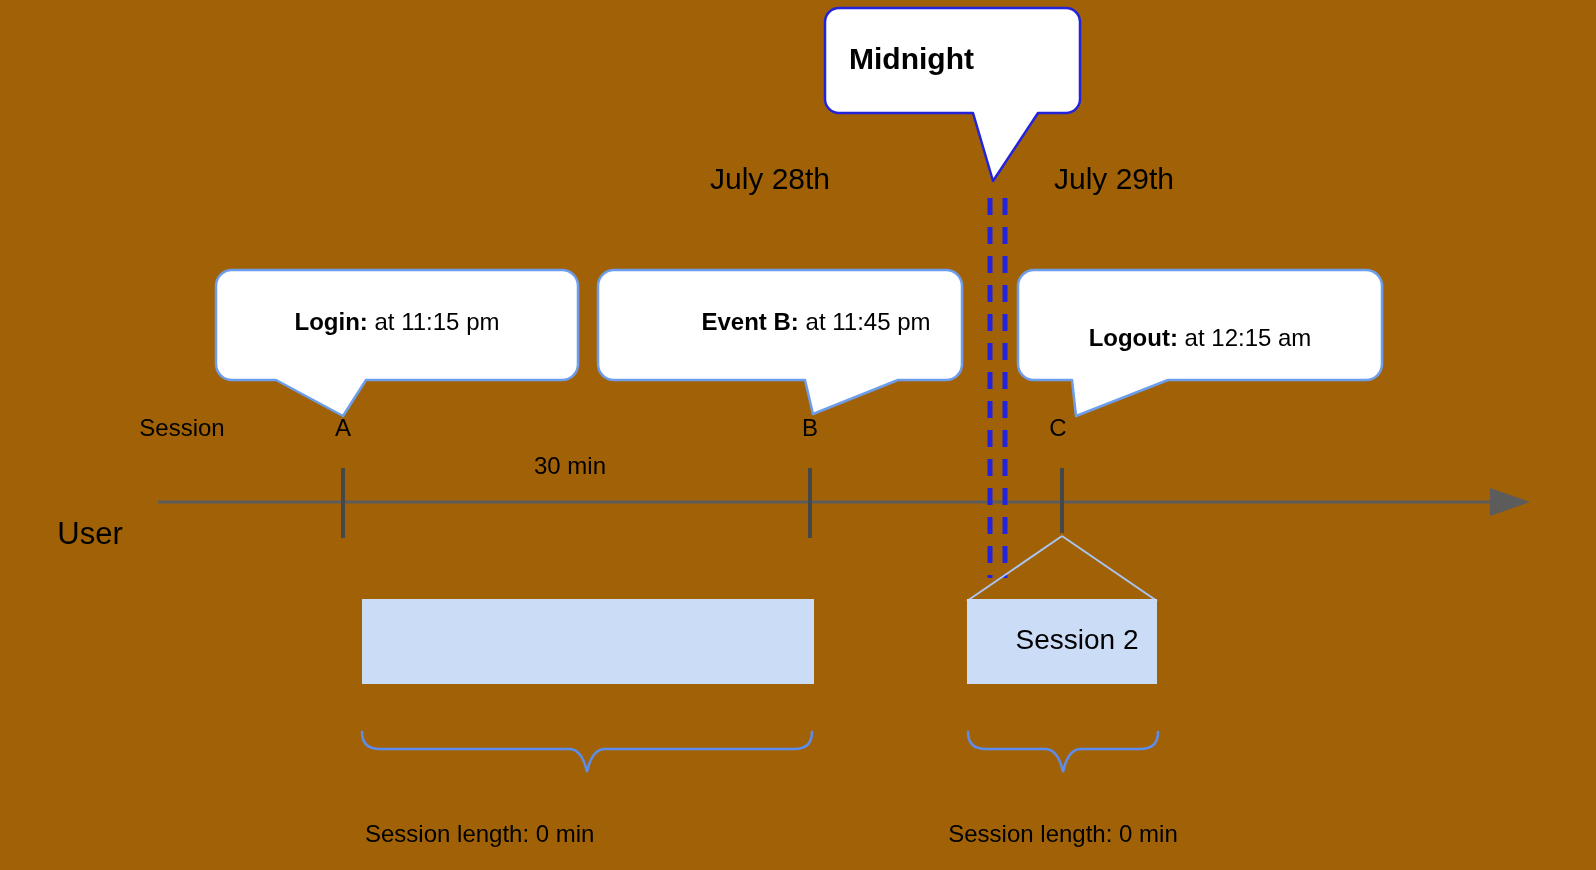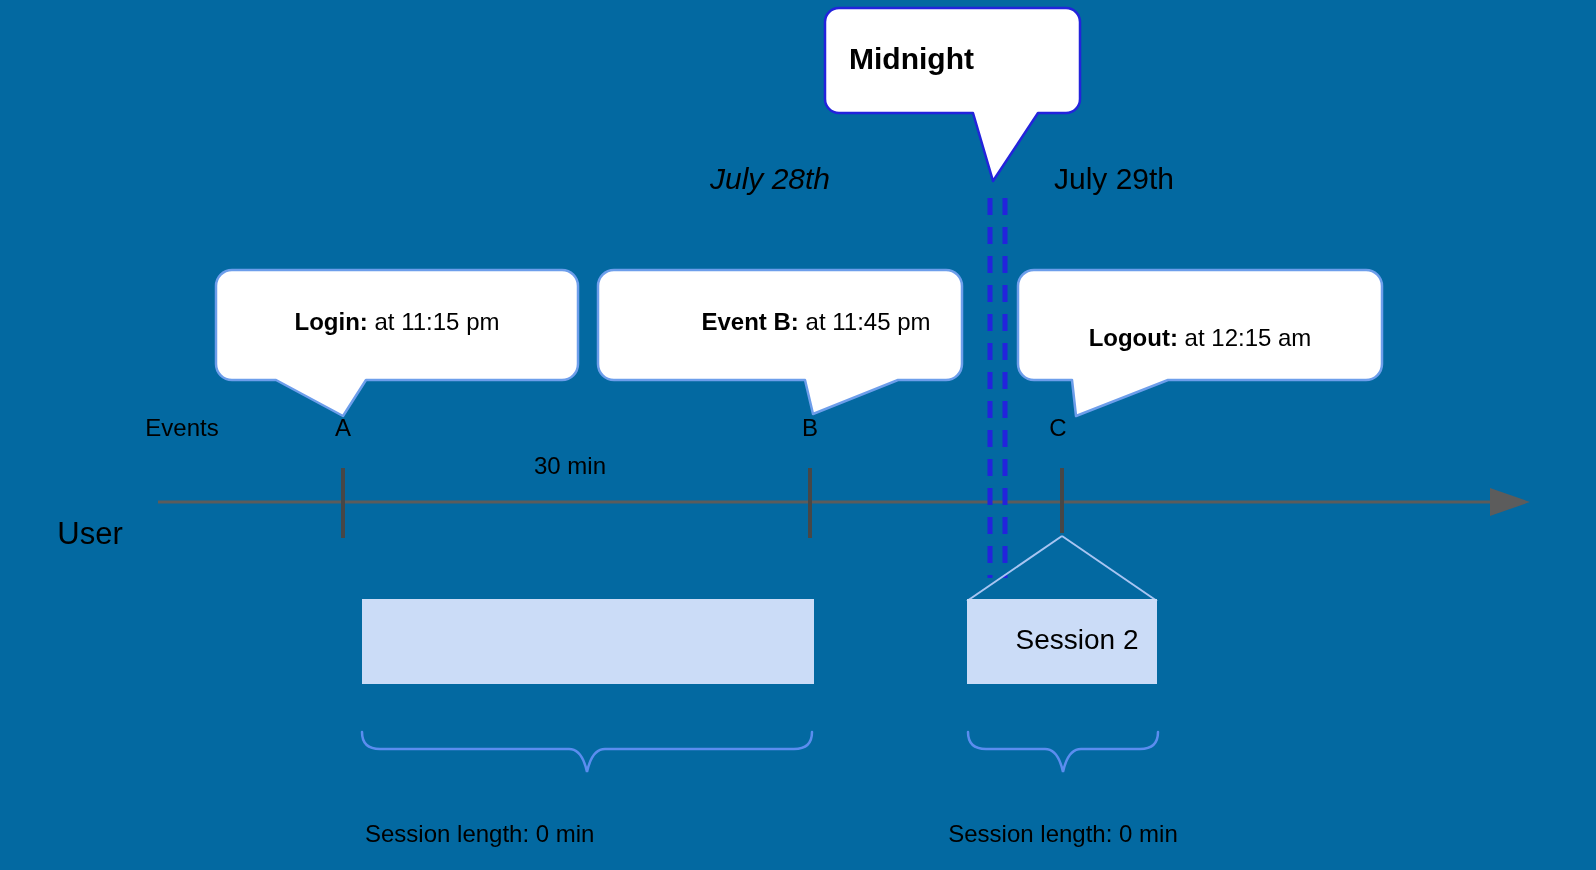--- a/index.html
+++ b/index.html
@@ -1,19 +1,19 @@
 <!DOCTYPE html>
 <html><head>
 <meta charset="utf-8">
 <style>
   html,body{margin:0;padding:0;background:#ffffff;}
   .canvas{
     position:relative;
     width:1596px;height:870px;
-    background:#0369a1;
+    background:#a16207;
     font-family:"Liberation Sans", sans-serif;
     color:#000000;
     overflow:hidden;
   }
   .canvas svg{position:absolute;left:0;top:0;}
   .txt{position:absolute;white-space:nowrap;line-height:1.15;}
   .center{text-align:center;}
   .f24{font-size:24px;}
   .f28{font-size:28px;}
   .f29{font-size:24px;}
@@ -51,36 +51,36 @@
 
     <path d="M 232 270 L 562 270 A 16 16 0 0 1 578 286 L 578 364 A 16 16 0 0 1 562 380 L 366 380 L 343 416 L 276 380 L 232 380 A 16 16 0 0 1 216 364 L 216 286 A 16 16 0 0 1 232 270 Z" fill="#ffffff" stroke-width="2.5" stroke-linejoin="round" stroke="#6d9eeb"></path>
 
     <path d="M 614 270 L 946 270 A 16 16 0 0 1 962 286 L 962 364 A 16 16 0 0 1 946 380 L 898 380 L 813 414 L 805 380 L 614 380 A 16 16 0 0 1 598 364 L 598 286 A 16 16 0 0 1 614 270 Z" fill="#ffffff" stroke-width="2.5" stroke-linejoin="round" stroke="#6d9eeb"></path>
 
     <path d="M 1034 270 L 1366 270 A 16 16 0 0 1 1382 286 L 1382 364 A 16 16 0 0 1 1366 380 L 1168 380 L 1076 416 L 1072 380 L 1034 380 A 16 16 0 0 1 1018 364 L 1018 286 A 16 16 0 0 1 1034 270 Z" fill="#ffffff" stroke-width="2.5" stroke-linejoin="round" stroke="#6d9eeb"></path>
   </svg>
 
   <div class="txt f30 bold" style="left:849px;top:42px;">Midnight</div>
 
-  <div class="txt f30 center" style="left:670px;top:162px;width:200px;font-style:italic;">July 28th</div>
+  <div class="txt f30 center" style="left:670px;top:162px;width:200px;">July 28th</div>
   <div class="txt f30 center" style="left:1014px;top:162px;width:200px;">July 29th</div>
 
   <div class="txt f29 center" style="left:216px;top:308px;width:362px;">
     <span class="bold">Login:</span><span> at 11:15 pm</span>
   </div>
 
   <div class="txt f29 center" style="left:598px;top:308px;width:364px;padding-left:36px;">
     <span class="bold">Event B:</span><span> at 11:45 pm</span>
   </div>
 
   <div class="txt f29 center" style="left:1018px;top:324px;width:364px;">
     <span class="bold">Logout:</span><span> at 12:15 am</span>
   </div>
 
-  <div class="txt f29 center" style="left:112px;top:414px;width:140px;">Events</div>
+  <div class="txt f29 center" style="left:112px;top:414px;width:140px;">Session</div>
 
   <div class="txt f29 center" style="left:303px;top:414px;width:80px;">A</div>
   <div class="txt f29 center" style="left:770px;top:414px;width:80px;">B</div>
   <div class="txt f29 center" style="left:1018px;top:414px;width:80px;">C</div>
 
   <div class="txt f24 center" style="left:490px;top:452px;width:160px;">30 min</div>
 
   <div class="txt f31 center" style="left:30px;top:484px;width:120px;">User</div>
 
   <div class="txt f28 center" style="left:967px;top:624px;width:220px;">Session 2</div>

